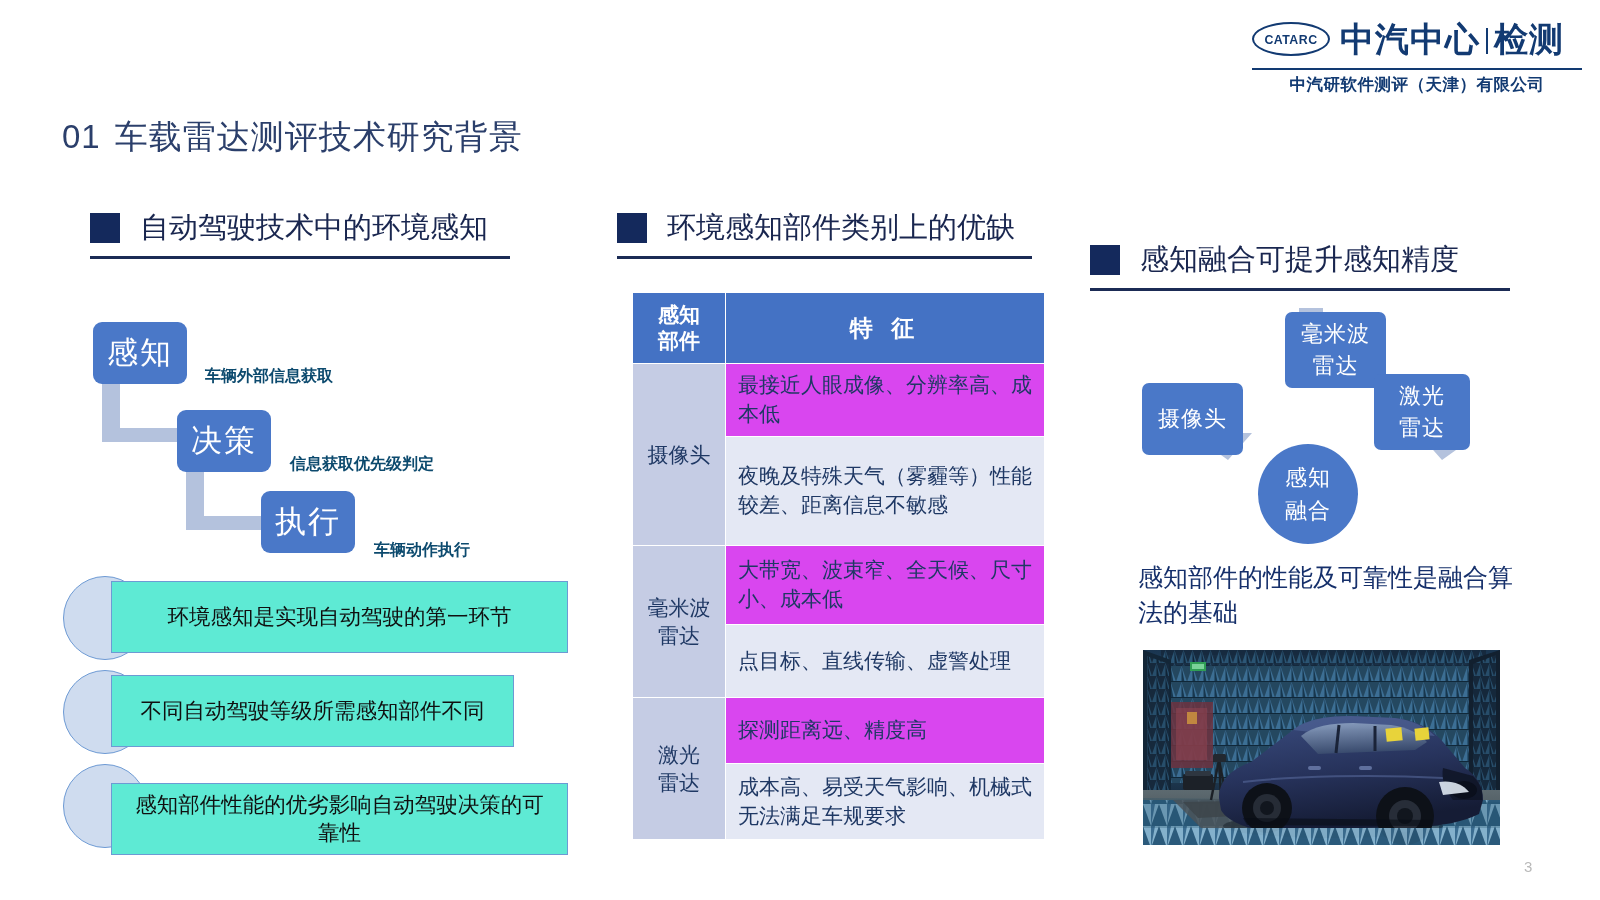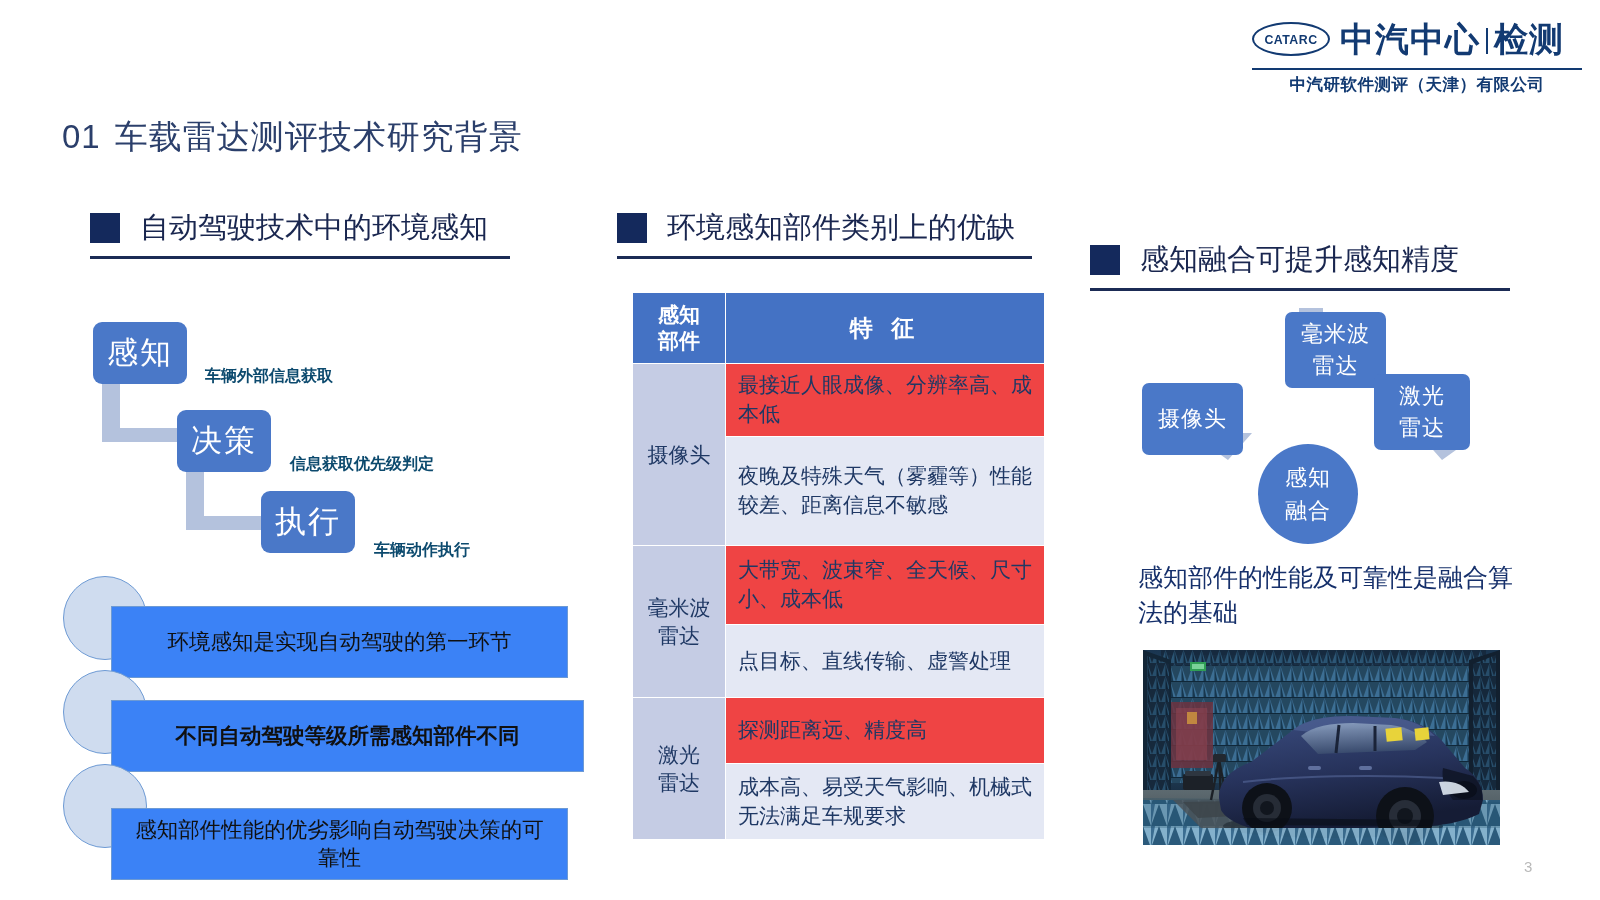--- a/index.html
+++ b/index.html
@@ -40,35 +40,35 @@
 
   
   .fbox{position:absolute;background:#4a78c8;border-radius:9px;color:#fff;
     display:flex;align-items:center;justify-content:center;font-size:31px;letter-spacing:2px;}
   .flabel{position:absolute;font-size:16px;font-weight:bold;color:#0c4a6e;white-space:nowrap;margin-top:32px;}
   .elbow{position:absolute;}
 
   
   .callout{position:absolute;}
   .callout .box{position:absolute;left:48px;top:0;border:1.4px solid #6d9ad4;
-    background:#3b82f6;box-sizing:border-box;display:flex;align-items:center;justify-content:center;margin-top:25px;}
+    background:#5eead4;box-sizing:border-box;display:flex;align-items:center;justify-content:center;}
   .callout .box span{font-size:21.5px;color:#101010;line-height:1.32;text-align:center;
     display:block;padding:0 14px;}
   .callout .circ{position:absolute;left:0;top:0;border:1.4px solid #6d9ad4;background:#cfdcef;
     border-radius:50%;}
 
   
   .tbl{position:absolute;border-collapse:collapse;table-layout:fixed;}
   .tbl td,.tbl th{padding:0;vertical-align:middle;border:1px solid #ffffff;}
   .th-cell{background:#4472c4;color:#fff;font-weight:bold;text-align:center;line-height:1.25;}
   .th-a{font-size:21px;}
   .th-b{font-size:23px;letter-spacing:6px;}
   .c-name{background:#c5cce4;color:#1f3864;text-align:center;font-size:21px;line-height:1.3;}
   .c-feat{color:#1f3864;font-size:21px;line-height:1.38;padding:0 12px !important;}
-  .fa{background:#ef4444;}
+  .fa{background:#d946ef;}
   .fb{background:#e4e8f4;}
 
   
   .rbox{position:absolute;background:#4a78c8;border-radius:7px;color:#fff;
     display:flex;align-items:center;justify-content:center;text-align:center;
     font-size:22px;line-height:1.45;letter-spacing:1px;}
   .circle-node{position:absolute;background:#4a78c8;border-radius:50%;color:#fff;
     display:flex;align-items:center;justify-content:center;text-align:center;
     font-size:22px;line-height:1.5;letter-spacing:1px;}
   .rnote{position:absolute;font-size:25px;color:#16306b;line-height:1.38;}
@@ -144,21 +144,21 @@
 
   <div class="callout" style="left:63px;top:576px;width:505px;height:82px;">
     <div class="circ" style="width:82px;height:82px;"></div>
     <div class="box" style="width:457px;height:72px;top:5px;">
       <span>环境感知是实现自动驾驶的第一环节</span>
     </div>
   </div>
 
   <div class="callout" style="left:63px;top:670px;width:505px;height:82px;">
     <div class="circ" style="width:82px;height:82px;"></div>
-    <div class="box" style="width:473px;height:72px;top:5px;font-weight:bold;">
+    <div class="box" style="width:403px;height:72px;top:5px;">
       <span>不同自动驾驶等级所需感知部件不同</span>
     </div>
   </div>
 
   <div class="callout" style="left:63px;top:764px;width:505px;height:82px;">
     <div class="circ" style="width:82px;height:82px;"></div>
     <div class="box" style="width:457px;height:72px;top:19px;">
       <span>感知部件性能的优劣影响自动驾驶决策的可靠性</span>
     </div>
   </div>

